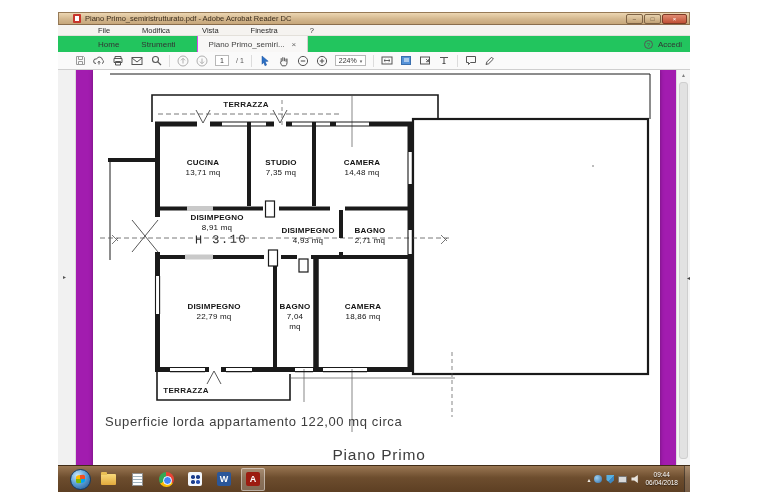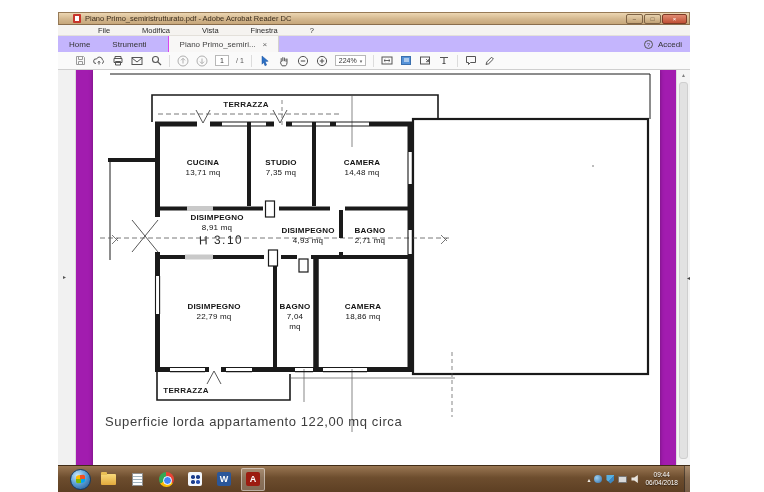--- a/index.html
+++ b/index.html
@@ -19,21 +19,21 @@
   .title-text { font-size:7.5px; color:#3a2c1c; white-space:nowrap; }
   .winbtns { position:absolute; right:2px; top:1px; display:flex; gap:1px; }
   .wbtn { width:17px; height:10px; border:1px solid #7d6244; border-radius:2px;
       background:linear-gradient(#e6d0ac,#c2a276); color:#4d3a24; font-size:6px; line-height:8px; text-align:center; }
   .wbtn.close { width:25px; background:linear-gradient(#e08a70,#c04f35); border-color:#7d3a26; color:#fff; }
 
   .menubar { height:11px; background:#f5f3f0; border-bottom:1px solid #e3e0da;
       display:flex; align-items:center; gap:12px; padding-left:20px; }
   .menubar span { font-size:7.5px; color:#2b2b2b;margin-left:20px; }
 
-  .tabbar { height:16px; background:#c4b5fd; display:flex; align-items:stretch; }
+  .tabbar { height:16px; background:#22c55e; display:flex; align-items:stretch;padding-left:29px; }
   .tab { display:flex; align-items:center; font-size:8px; color:#333; padding:0 11px; }
   .tab.doc { background:#f8f7f6; border-left:1px solid #d946ef; border-right:1px solid #d4d1cc;
       margin-left:10px; gap:7px; color:#444; }
   .tab.doc .x { font-size:8px; color:#666; }
   .tab-right { margin-left:auto; display:flex; align-items:center; gap:5px; padding-right:8px; }
   .help-circle { width:9px; height:9px; border:1px solid #555; border-radius:50%;
       font-size:6px; color:#555; text-align:center; line-height:8px; }
   .accedi { font-size:8px; color:#333; }
 
   .toolbar { height:18px; background:#fafafa; border-bottom:1px solid #cfcfcf;
@@ -336,21 +336,21 @@
           </div>
           <div class="lbl" style="left:269px; top:88px;">
             <div class="nm">CAMERA</div>
               <div>14,48 mq</div>
           </div>
 
           <div class="lbl" style="left:124px; top:143px;">
             <div class="nm">DISIMPEGNO</div>
               <div>8,91 mq</div>
           </div>
-          <div class="hnote" style="left:128px; top:163px;">H 3.10</div>
+          <div class="hnote" style="left:128px; top:163px;font-family:Liberation Mono, monospace;">H 3.10</div>
 
           <div class="lbl" style="left:215px; top:156px;">
             <div class="nm">DISIMPEGNO</div>
               <div>4,93 mq</div>
           </div>
           <div class="lbl" style="left:277px; top:156px;">
             <div class="nm">BAGNO</div>
               <div>2,71 mq</div>
           </div>
 
@@ -364,20 +364,21 @@
               <div>mq</div>
           </div>
           <div class="lbl" style="left:270px; top:232px;">
             <div class="nm">CAMERA</div>
               <div>18,86 mq</div>
           </div>
 
           <div class="terr" style="left:93px; top:316px;">TERRAZZA</div>
 
           <div class="caption" style="left:12px; top:344px;">Superficie lorda appartamento 122,00 mq circa</div>
+          <div class="plantitle" style="left:286px; top:376px;">Piano Primo</div>
         </div>
       </div>
 
       <div class="scrollbar">
         <div class="up">▲</div>
         <div class="thumb"></div>
         <div class="down">▼</div>
         <div class="panel-arrow">◂</div>
       </div>
     </div>

